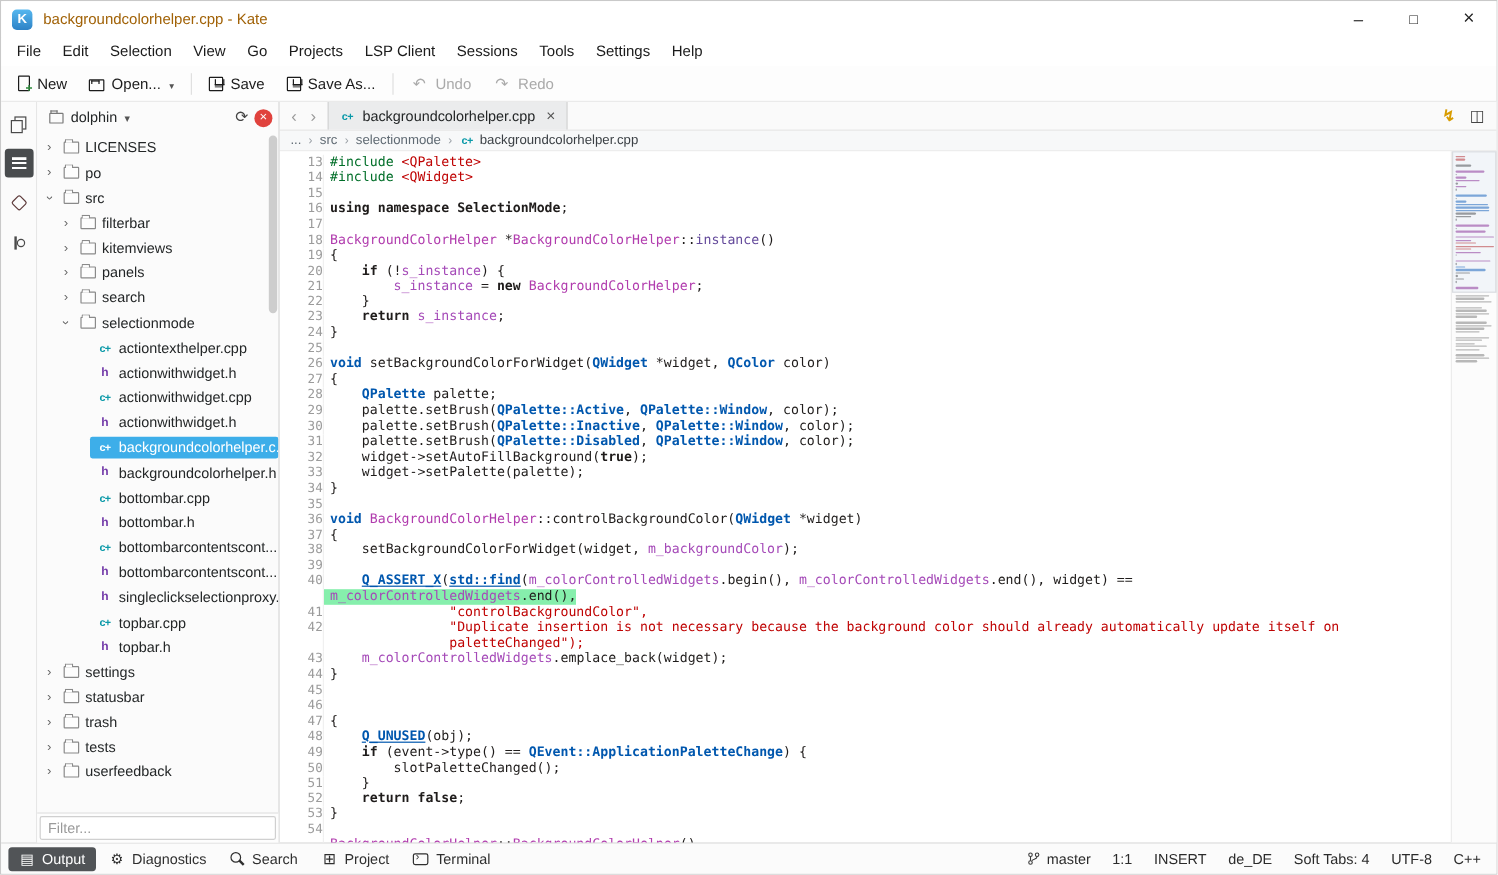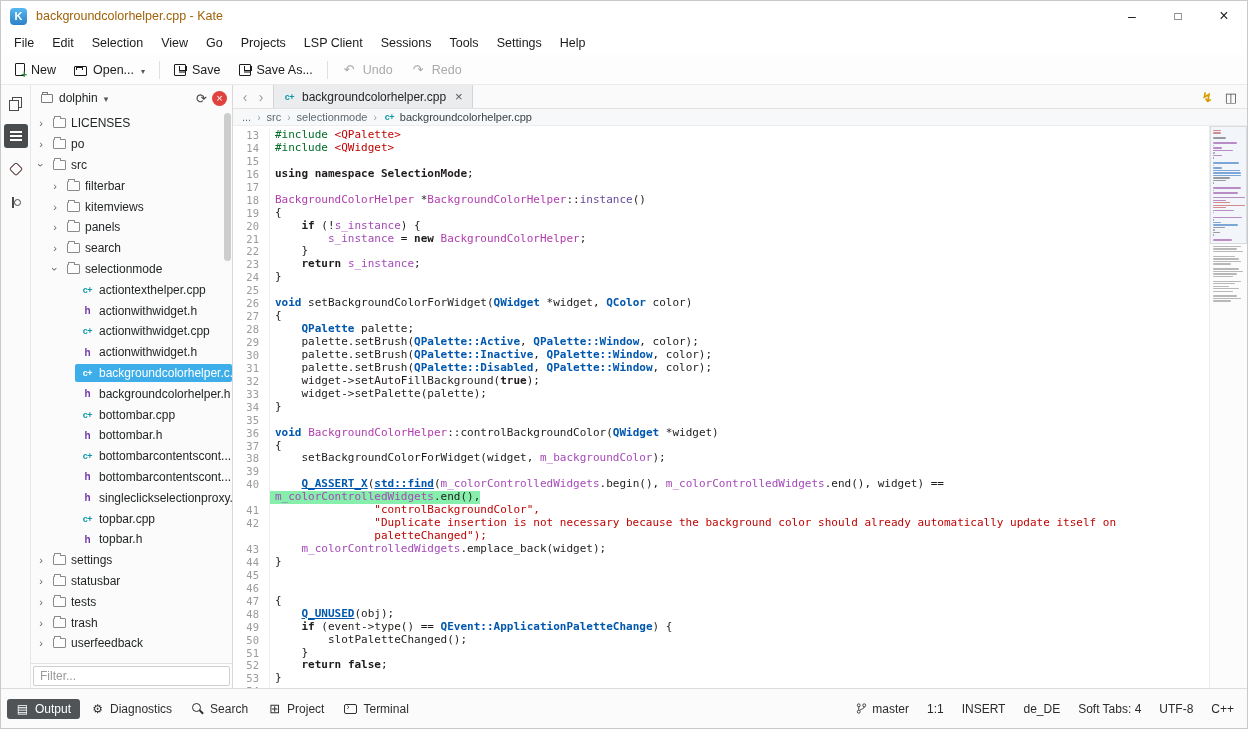--- a/index.html
+++ b/index.html
@@ -94,41 +94,41 @@
   .ic-split::before{content:"◫";font-size:13px;color:#444}
   .breadcrumb{height:17px;display:flex;align-items:center;gap:6px;padding:0 9px;font-size:11px;color:#5f6a73;background:#f7f8f9;border-bottom:1px solid #ededed;flex:none}
   .bsep{color:#9aa0a6;font-size:10px}
   .bsep::before{content:"›"}
   .bitem{display:flex;align-items:center;gap:4px}
   .bitem.last{color:#3b4045}
   
   .codewrap{flex:1;display:flex;min-height:0;position:relative}
   .codearea{flex:1;overflow:hidden;padding-top:3px}
   .crow{display:flex;height:12.95px;line-height:12.95px;font-family:"DejaVu Sans Mono",monospace;font-size:11px}
-  .ln{flex:none;width:37px;text-align:right;padding-right:10px;color:#9b9b9b;font-size:10.5px;border-right:1px solid #f0f0f0}
+  .ln{flex:none;width:37px;text-align:right;color:#9b9b9b;font-size:10.5px;border-right:1px solid #f0f0f0}
   .ct{white-space:pre;color:#1f1c1b;padding-left:5px}
   .crow.bg .ct{background:#86efac}
   .tk-pp{color:#006e28}
   .tk-inc{color:#bf0303}
   .tk-kw{font-weight:bold;color:#1f1c1b}
   .tk-b{font-weight:bold}
   .tk-dt{font-weight:bold;color:#0057ae}
   .tk-cls{color:#b13cae}
   .tk-var{color:#a54ab8}
   .tk-fn{color:#644a9b}
   .tk-str{color:#bf0303}
   .tk-mac{color:#0057ae;font-weight:bold;text-decoration:underline}
   
   .minimap{width:38px;border-left:1px solid #ececec;background:#fcfcfc;padding:4px 2px 0 3px;position:relative;flex:none}
   .mml{height:1.4px;margin-bottom:1.1px;border-radius:1px}
   .mml.empty{background:transparent}
   .mmgap{height:4px}
   .mm-view{position:absolute;left:0;top:0;width:100%;height:118px;background:rgba(110,160,210,0.07);border:1px solid rgba(0,0,0,0.10);pointer-events:none}
   
-  .statusbar{height:40px;flex:none;display:flex;align-items:center;background:#fbfbfb;border-top:1px solid #dcdcdc;padding:0 6px;font-size:12px}
+  .statusbar{height:26px;flex:none;display:flex;align-items:center;background:#fbfbfb;border-top:1px solid #dcdcdc;padding:0 6px;font-size:12px}
   .sbtn{display:flex;align-items:center;gap:6px;padding:3px 9px;border-radius:3px;color:#2f2f2f;margin-right:2px}
   .sbtn.active{background:#515457;color:#ffffff}
   .sicon{display:inline-flex;align-items:center;justify-content:center;width:13px;height:13px;position:relative;color:inherit}
   .ic-output::before{content:"▤";font-size:12px}
   .ic-gear::before{content:"⚙";font-size:12px}
   .ic-grid::before{content:"⊞";font-size:13px}
   .i-search-mag{width:12px;height:12px;position:relative}
   .i-search-mag::before{content:"";position:absolute;left:0;top:0;width:7px;height:7px;border:1.5px solid currentColor;border-radius:50%}
   .i-search-mag::after{content:"";position:absolute;left:7px;top:8px;width:5px;height:1.5px;background:currentColor;transform:rotate(45deg)}
   .i-terminal{width:13px;height:10px;border:1px solid currentColor;border-radius:2px;position:relative}
@@ -405,29 +405,29 @@
             <span class="tcontent">
               <span class="i-folder"></span>
               <span class="tlab2">statusbar</span>
             </span>
           </div>
           <div class="trow">
             <span class="tind" style="width: 4px;"></span>
             <span class="arr hasarrow"></span>
             <span class="tcontent">
               <span class="i-folder"></span>
+              <span class="tlab2">trash</span>
+            </span>
+          </div>
+          <div class="trow">
+            <span class="tind" style="width: 4px;"></span>
+            <span class="arr hasarrow"></span>
+            <span class="tcontent">
+              <span class="i-folder"></span>
               <span class="tlab2">tests</span>
-            </span>
-          </div>
-          <div class="trow">
-            <span class="tind" style="width: 4px;"></span>
-            <span class="arr hasarrow"></span>
-            <span class="tcontent">
-              <span class="i-folder"></span>
-              <span class="tlab2">trash</span>
             </span>
           </div>
           <div class="trow">
             <span class="tind" style="width: 4px;"></span>
             <span class="arr hasarrow"></span>
             <span class="tcontent">
               <span class="i-folder"></span>
               <span class="tlab2">userfeedback</span>
             </span>
           </div>

